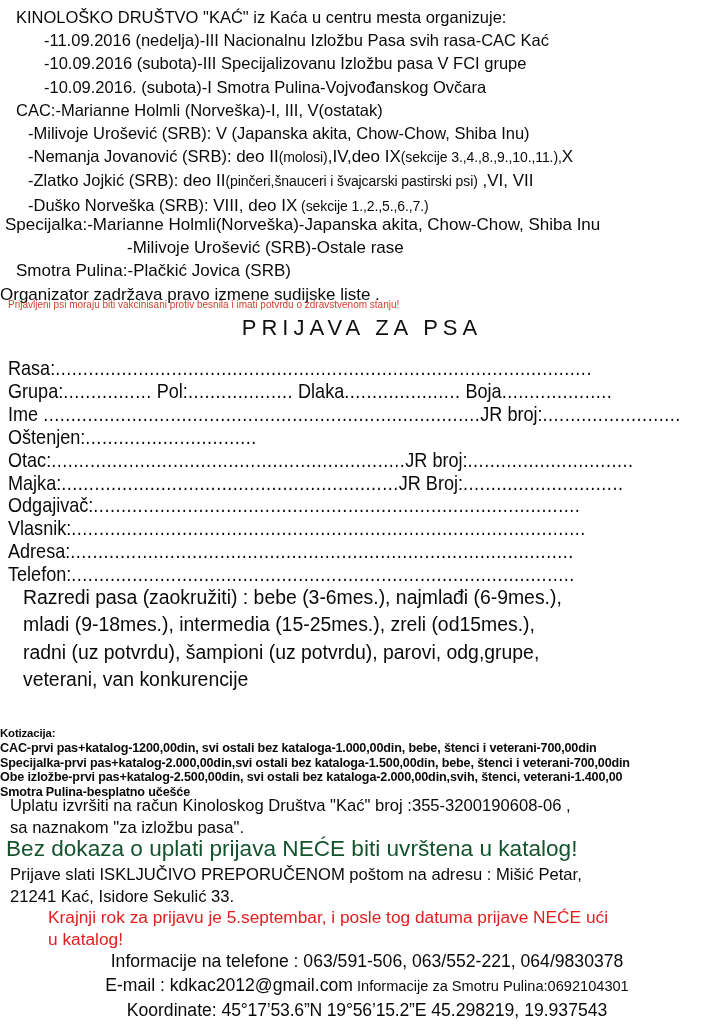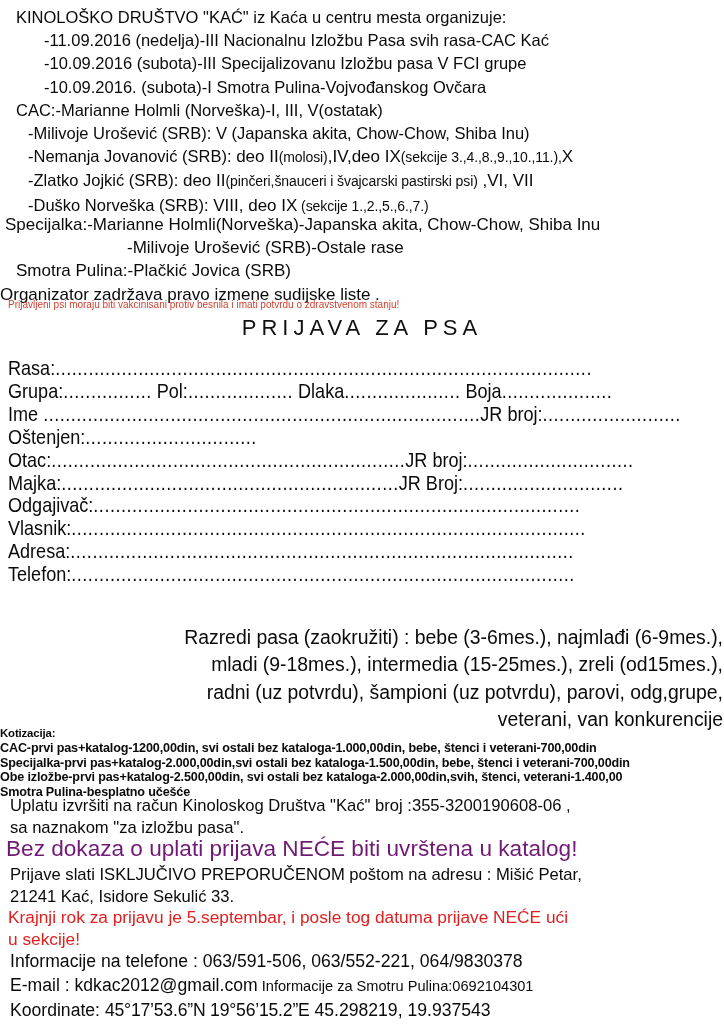--- a/index.html
+++ b/index.html
@@ -107,23 +107,22 @@
     transform: scaleX(0.86);
     transform-origin: left center;
     letter-spacing: 0px;
   }
   .dots { letter-spacing: 0.6px; }
 
   
   .razredi {
     position: absolute;
     left: 23px;
-    top: 624px;
+    top: 584px;
     width: 700px;
-    text-align: right;
   }
   .razredi .ln {
     font-size: 19.4px;
     line-height: 27.4px;
     white-space: nowrap;
   }
 
   
   .kotiz {
     position: absolute;
@@ -152,21 +151,21 @@
     line-height: 21.6px;
     white-space: nowrap;
   }
 
   .warn-big {
     position: absolute;
     left: 6px;
     top: 836px;
     font-size: 22.6px;
     line-height: 25px;
-    color: #701a75;
+    color: #14532d;
     white-space: nowrap;
   }
 
   .postal {
     position: absolute;
     left: 10px;
     top: 864px;
     width: 714px;
   }
   .postal .ln {
@@ -179,27 +178,29 @@
     position: absolute;
     left: 8px;
     top: 907px;
     width: 716px;
     color: #e02020;
   }
   .deadline .ln {
     font-size: 17.3px;
     line-height: 21.6px;
     white-space: nowrap;
+    margin-left: 40px;
   }
 
   .contact {
     position: absolute;
     left: 10px;
     top: 950px;
     width: 714px;
+    text-align: center;
   }
   .contact .ln {
     font-size: 17.6px;
     line-height: 23.8px;
     white-space: nowrap;
   }
   .sm-inline { font-size: 14.6px; }
   .coord { font-size: 17.2px; }
   .coord .tight { letter-spacing: -0.2px; margin-top: 8px; }
 </style>
@@ -279,21 +280,21 @@
 
   <div class="warn-big">Bez dokaza o uplati prijava NEĆE biti uvrštena u katalog!</div>
 
   <div class="postal blk">
     <div class="ln">Prijave slati ISKLJUČIVO PREPORUČENOM poštom na adresu : Mišić Petar,</div>
     <div class="ln">21241 Kać, Isidore Sekulić 33.</div>
   </div>
 
   <div class="deadline blk">
     <div class="ln">Krajnji rok za prijavu je 5.septembar, i posle tog datuma prijave NEĆE ući</div>
-    <div class="ln">u sekcije!</div>
+    <div class="ln">u katalog!</div>
   </div>
 
   <div class="contact blk">
     <div class="ln">Informacije na telefone : 063/591-506, 063/552-221, 064/9830378</div>
     <div class="ln"><span>E-mail : kdkac2012@gmail.com</span><span class="sm-inline"> Informacije za Smotru Pulina:0692104301</span></div>
     <div class="ln coord"><span>Koordinate: </span><span class="tight">45°17’53.6”N 19°56’15.2”E</span><span>   45.298219, 19.937543</span></div>
   </div>
 
 </div>
 

